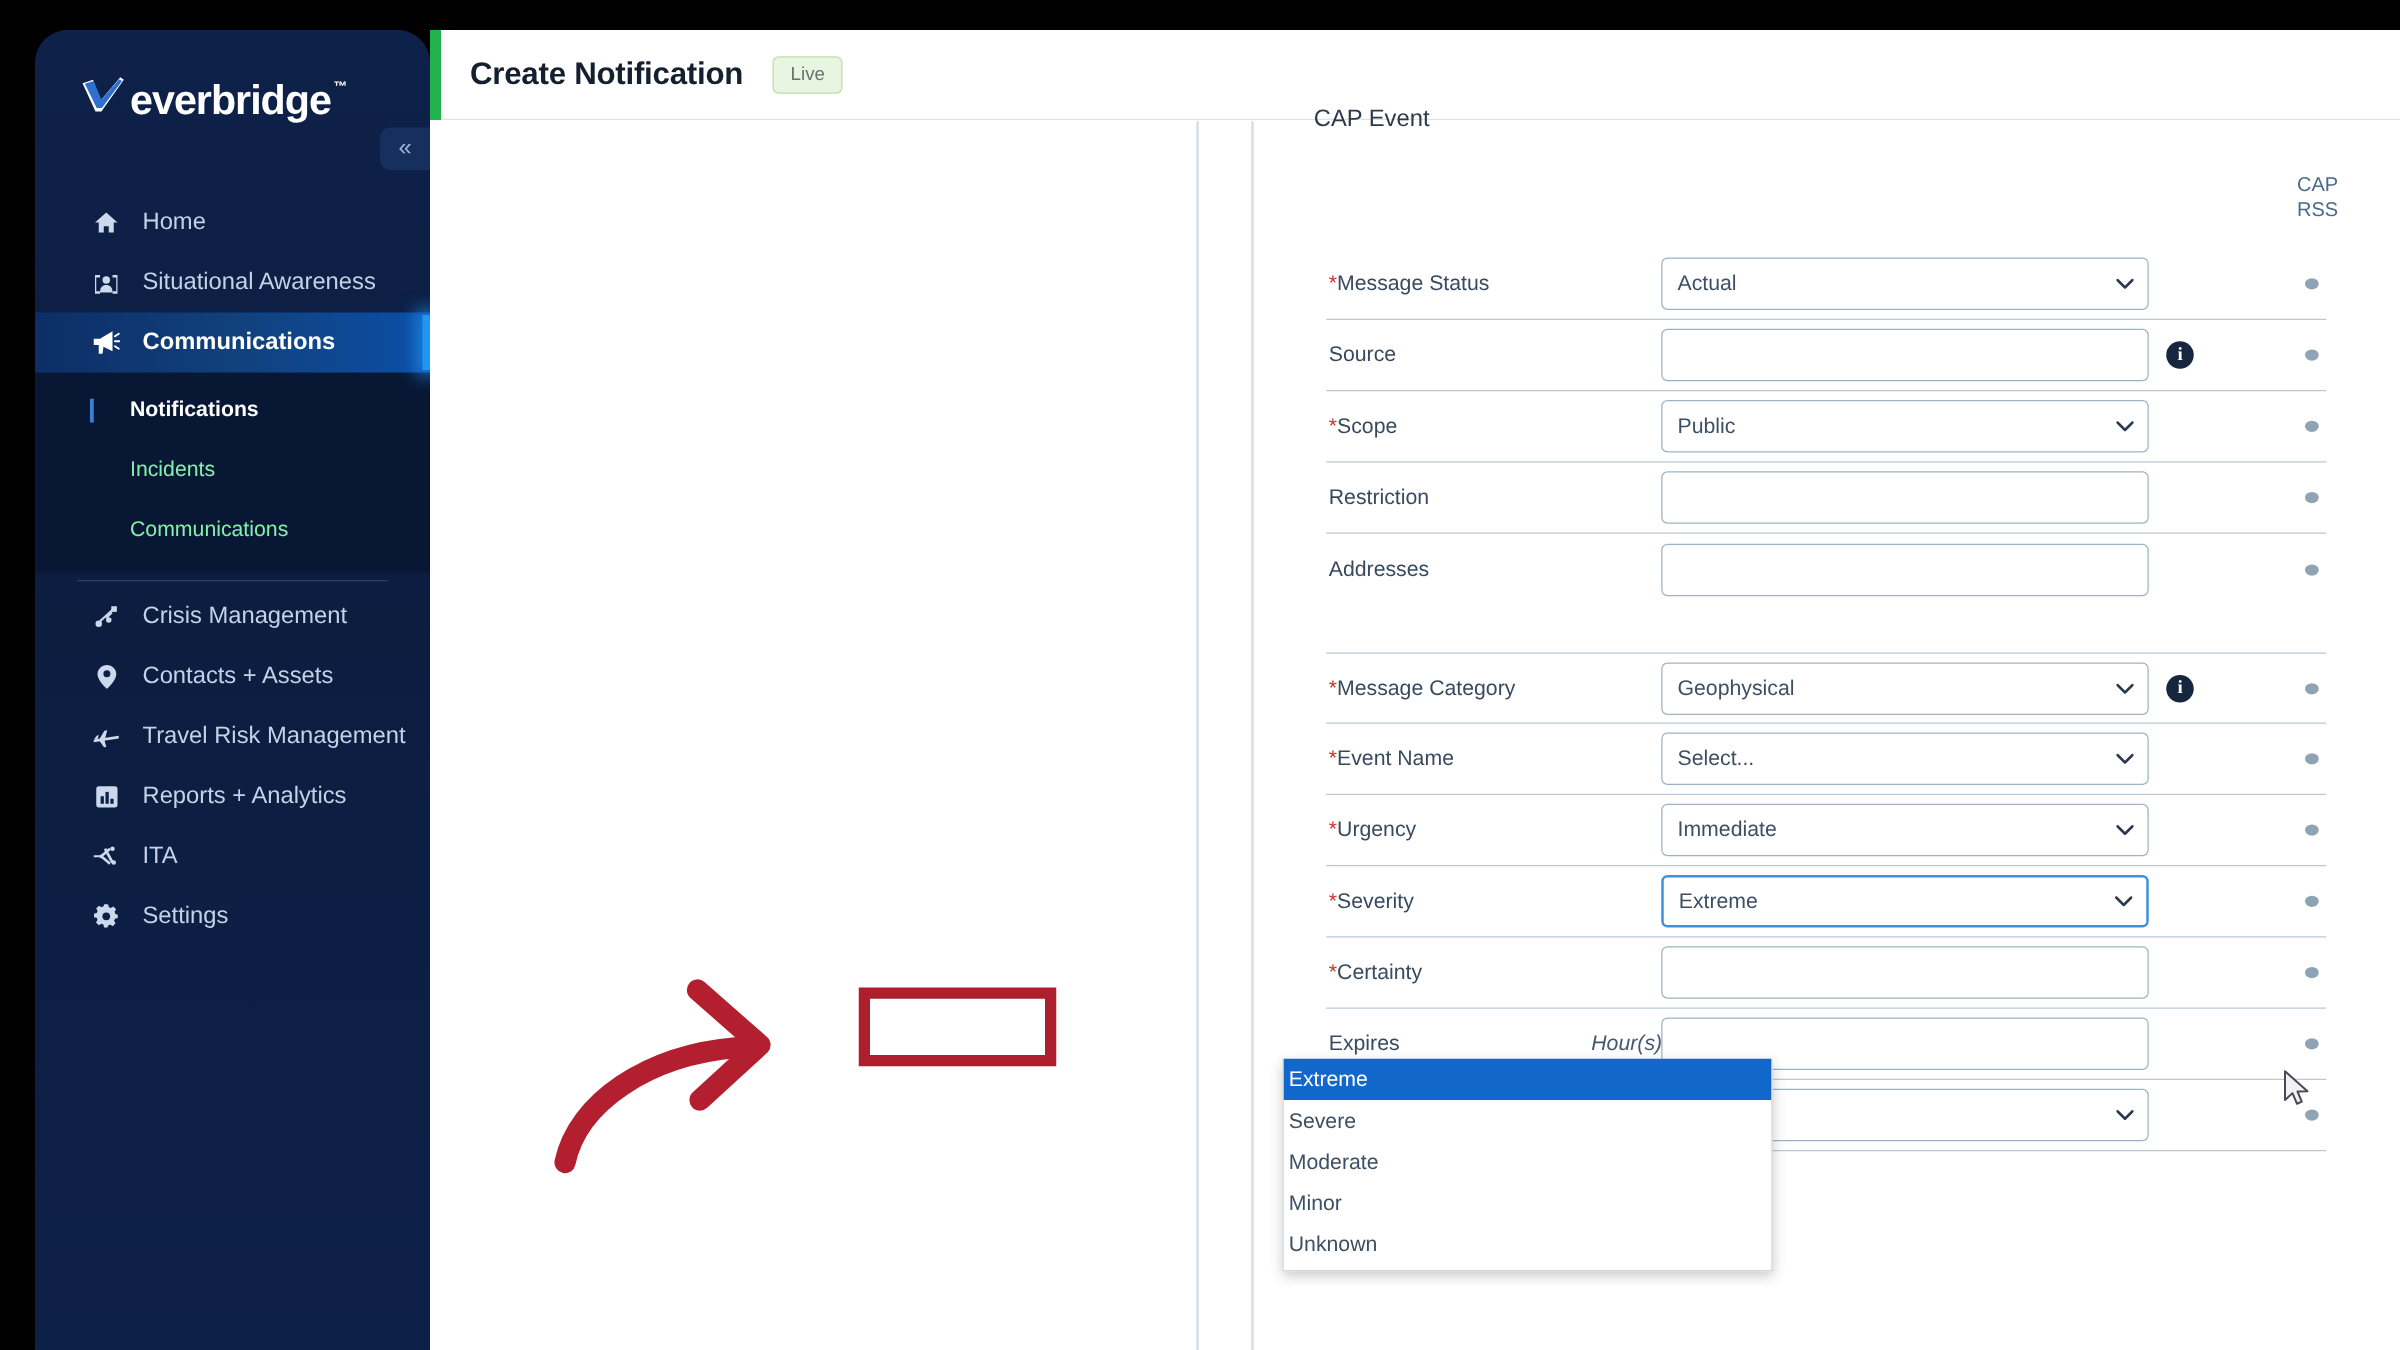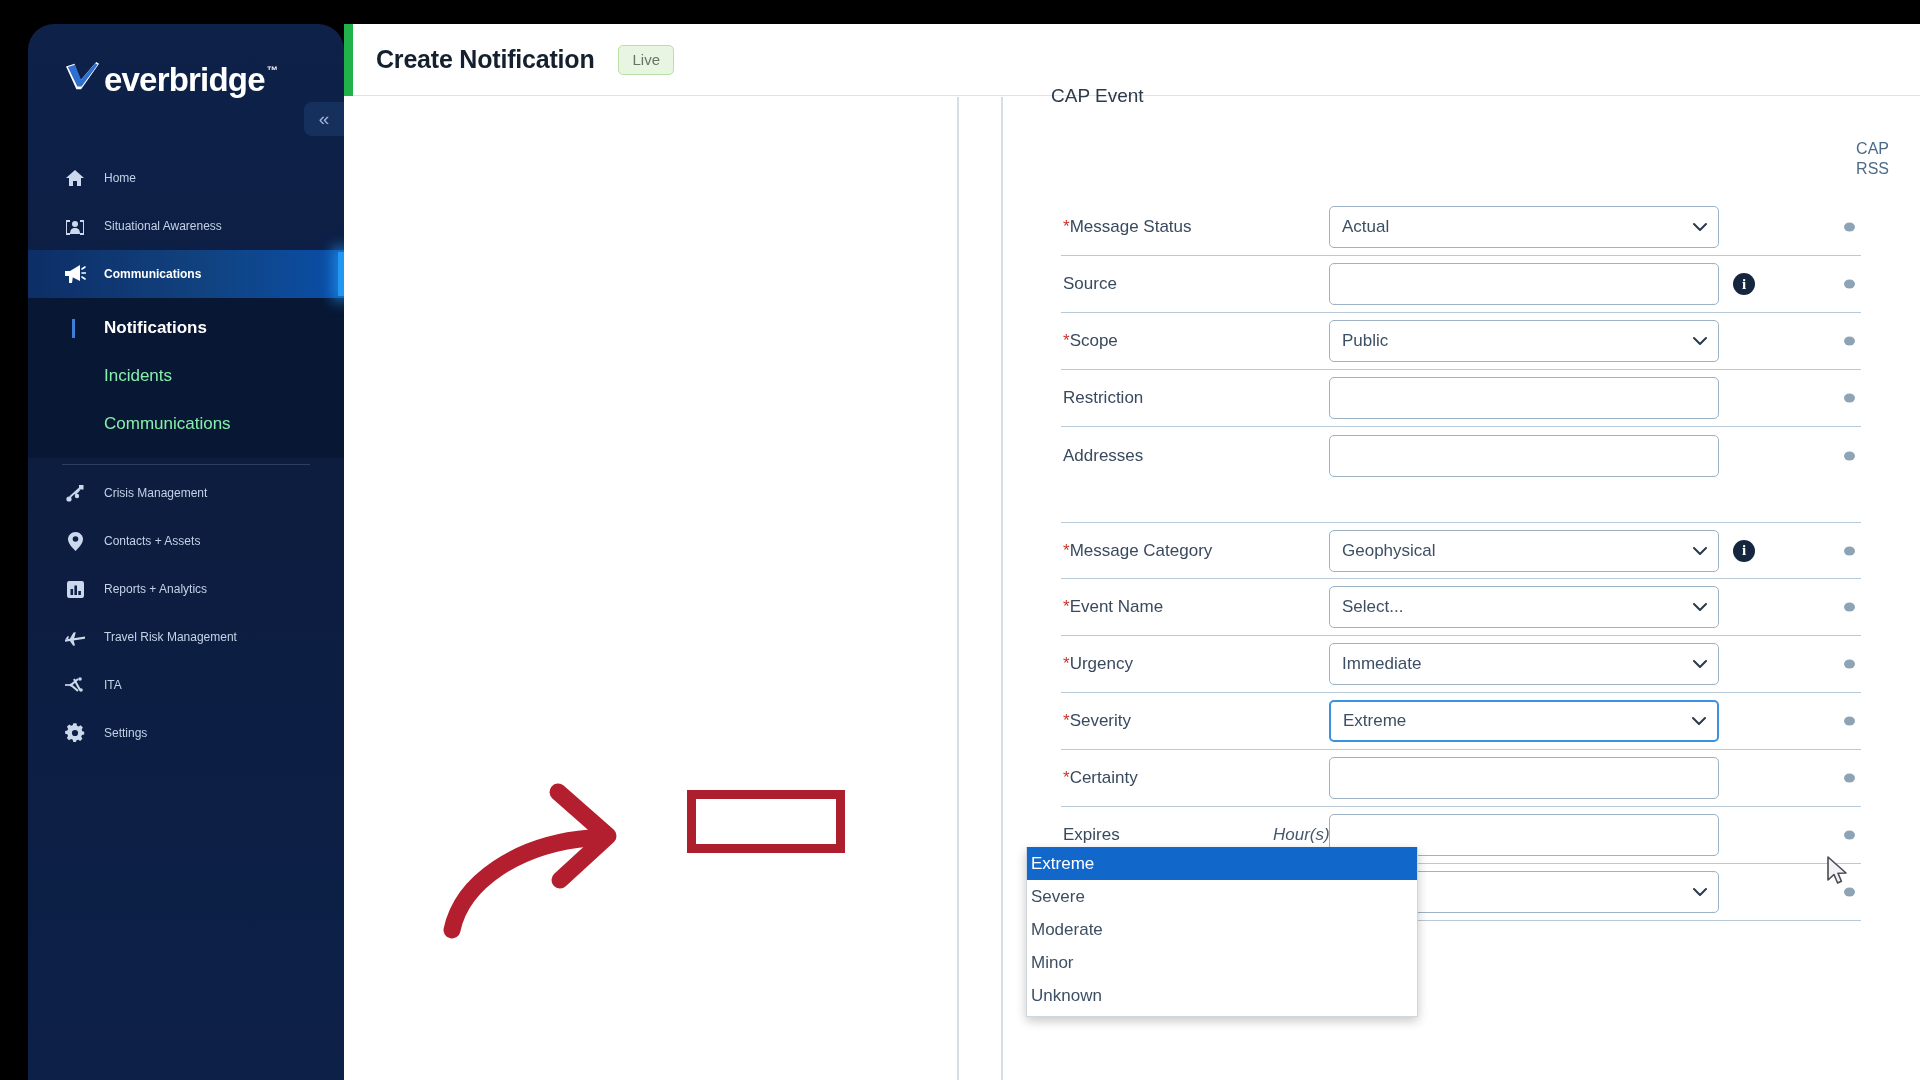--- a/index.html
+++ b/index.html
@@ -51,23 +51,23 @@
     color: #9fb6d8;
     font-size: 19px;
     display: flex; align-items: center; justify-content: center;
     cursor: pointer;
   }
   .nav { position: absolute; top: 130px; left: 0; right: 0; }
   .nav-item {
     position: relative;
     display: flex; align-items: center;
     height: 48px;
-    padding-left: 34px;
+    padding-left: 44px;
     color: #c3d2e6;
-    font-size: 12px;
+    font-size: 19px;
     cursor: pointer;
   }
   .nav-item .ico {
     width: 26px; height: 22px;
     display: flex; align-items: center; justify-content: center;
     margin-right: 16px;
     color: #ccd9ec;
     flex: 0 0 26px;
   }
   .nav-item.active {
@@ -171,21 +171,21 @@
   }
   .section-title {
     position: absolute;
     left: 50px; top: -12px;
     font-size: 19px; color: #2c3a4b;
   }
   .cap-rss-head {
     position: absolute;
     left: 818px; top: 42px;
     width: 70px;
-    text-align: right;
+    text-align: center;
     font-size: 16px;
     color: #4a6b8a;
     line-height: 20px;
   }
 
   .rows { position: absolute; left: 60px; top: 102px; right: 0; }
   .row {
     position: relative;
     display: flex; align-items: center;
     height: 57px;
@@ -380,40 +380,40 @@
           <svg width="17" height="21" viewBox="0 0 17 21">
             <path d="M8.5 1 C4.4 1 1 4.3 1 8.3 C1 13.5 8.5 20 8.5 20 C8.5 20 16 13.5 16 8.3 C16 4.3 12.6 1 8.5 1 Z" fill="currentColor"></path>
             <circle cx="8.5" cy="8" r="2.8" fill="#0d2048"></circle>
           </svg>
         </span>
         <span>Contacts + Assets</span>
       </div>
 
       <div class="nav-item">
         <span class="ico">
+          <svg width="22" height="19" viewBox="0 0 22 19">
+            <path d="M1 11.5 L21 8.5 L21 10.8 L1 13.8 Z" fill="currentColor"></path>
+            <path d="M5 12.2 L9.5 4.5 L11.8 4.2 L9.5 12.8 Z" fill="currentColor"></path>
+            <path d="M5.5 12.6 L9.2 17.8 L11 17.5 L9.6 12.2 Z" fill="currentColor"></path>
+            <path d="M1.5 11 L3.5 8.3 L5 8.2 L4 11.5 Z" fill="currentColor"></path>
+          </svg>
+        </span>
+        <span>Travel Risk Management</span>
+      </div>
+
+      <div class="nav-item">
+        <span class="ico">
           <svg width="19" height="19" viewBox="0 0 19 19">
             <rect x="1" y="1" width="17" height="17" rx="2.2" fill="currentColor"></rect>
             <rect x="4.5" y="9" width="2.6" height="6" fill="#0d2048"></rect>
             <rect x="8.4" y="5.5" width="2.6" height="9.5" fill="#0d2048"></rect>
             <rect x="12.3" y="11" width="2.6" height="4" fill="#0d2048"></rect>
           </svg>
         </span>
         <span>Reports + Analytics</span>
-      </div>
-
-      <div class="nav-item">
-        <span class="ico">
-          <svg width="22" height="19" viewBox="0 0 22 19">
-            <path d="M1 11.5 L21 8.5 L21 10.8 L1 13.8 Z" fill="currentColor"></path>
-            <path d="M5 12.2 L9.5 4.5 L11.8 4.2 L9.5 12.8 Z" fill="currentColor"></path>
-            <path d="M5.5 12.6 L9.2 17.8 L11 17.5 L9.6 12.2 Z" fill="currentColor"></path>
-            <path d="M1.5 11 L3.5 8.3 L5 8.2 L4 11.5 Z" fill="currentColor"></path>
-          </svg>
-        </span>
-        <span>Travel Risk Management</span>
       </div>
 
       <div class="nav-item">
         <span class="ico">
           <svg width="22" height="16" viewBox="0 0 22 16">
             <path d="M1 8 H7" stroke="currentColor" stroke-width="1.7"></path>
             <path d="M7 8 L14 2 M7 8 L14 14" stroke="currentColor" stroke-width="2.1" fill="none"></path>
             <path d="M10 2 L16 13" stroke="currentColor" stroke-width="2.1" fill="none"></path>
             <circle cx="16" cy="2" r="1.8" fill="currentColor"></circle>
             <circle cx="17" cy="13" r="1.8" fill="currentColor"></circle>

